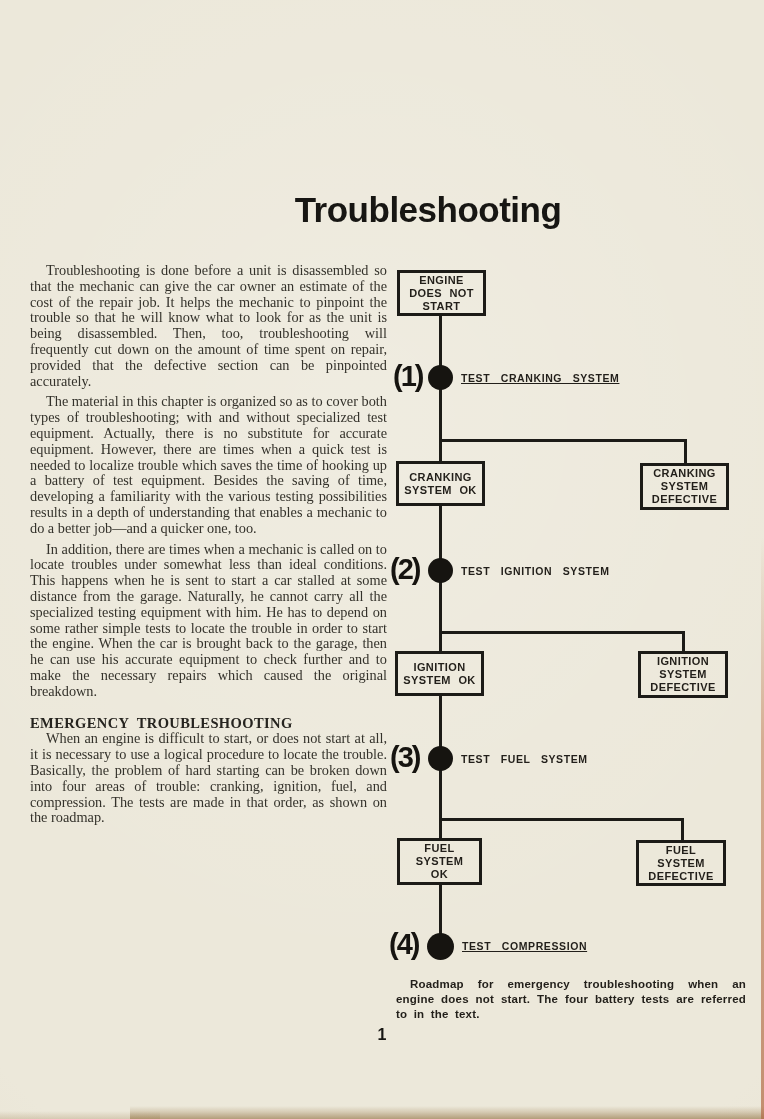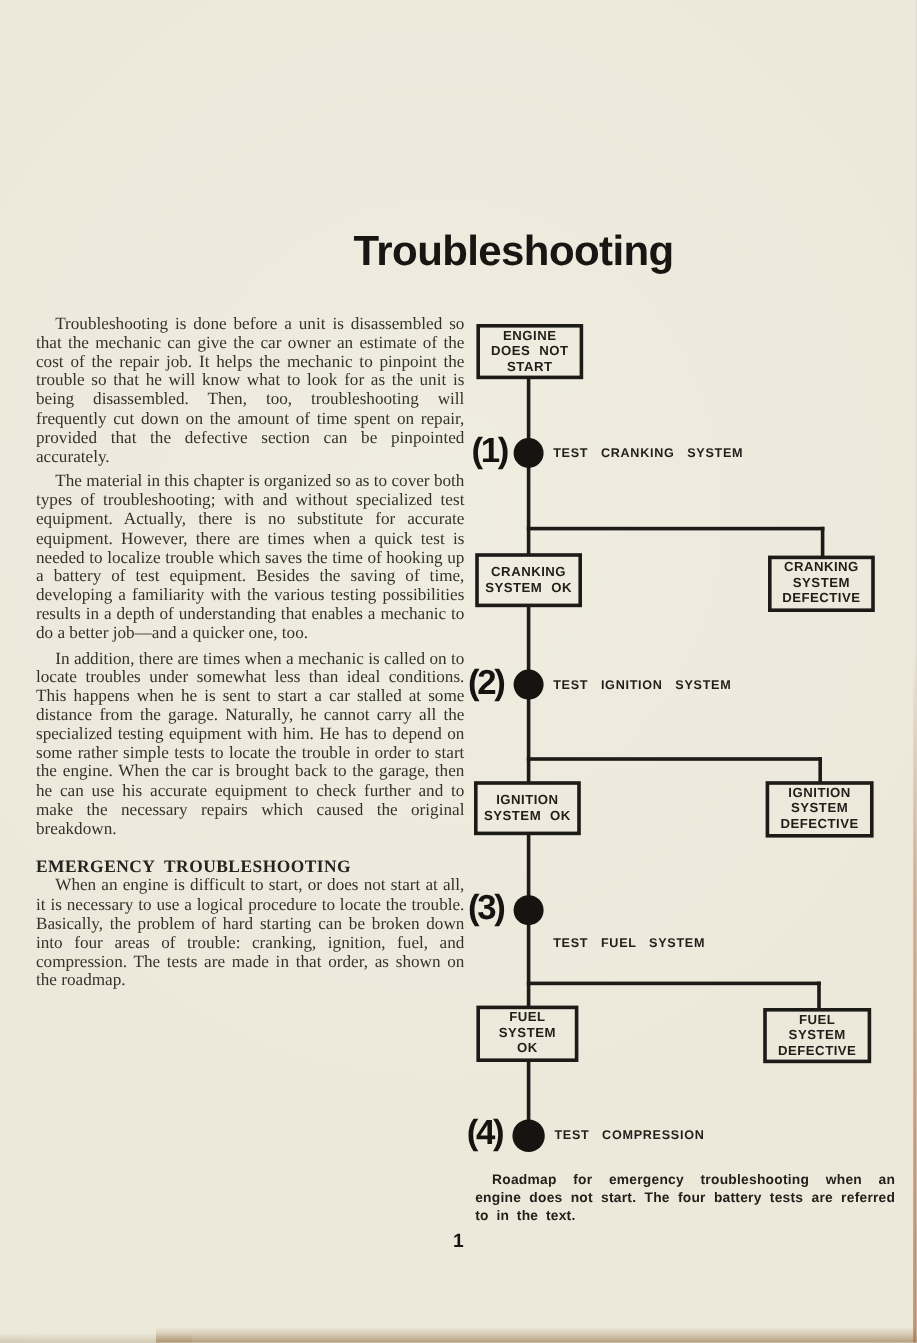--- a/index.html
+++ b/index.html
@@ -147,33 +147,33 @@
 
     <div class="flow-box" style="left:397px; top:838px; width:85px; height:47px;">FUEL
 SYSTEM
 OK</div>
     <div class="flow-box" style="left:636px; top:840px; width:90px; height:46px;">FUEL
 SYSTEM
 DEFECTIVE</div>
 
     <div class="flow-num" style="left:393px; top:362px;">(1)</div>
     <div class="flow-circle" style="left:428px; top:365px; width:25px; height:25px;"></div>
-    <div class="flow-label" style="left:461px; top:372px;">TEST CRANKING SYSTEM</div>
+    <div class="flow-label" style="left:461px; top:372px;text-decoration:underline;">TEST CRANKING SYSTEM</div>
 
     <div class="flow-num" style="left:390px; top:555px;">(2)</div>
     <div class="flow-circle" style="left:428px; top:558px; width:25px; height:25px;"></div>
     <div class="flow-label" style="left:461px; top:565px;">TEST IGNITION SYSTEM</div>
 
     <div class="flow-num" style="left:390px; top:743px;">(3)</div>
     <div class="flow-circle" style="left:428px; top:746px; width:25px; height:25px;"></div>
-    <div class="flow-label" style="left:461px; top:753px;margin-top:27px;">TEST FUEL SYSTEM</div>
+    <div class="flow-label" style="left:461px; top:753px;">TEST FUEL SYSTEM</div>
 
     <div class="flow-num" style="left:389px; top:930px;">(4)</div>
     <div class="flow-circle" style="left:427px; top:933px; width:27px; height:27px;"></div>
-    <div class="flow-label" style="left:462px; top:940px;">TEST COMPRESSION</div>
+    <div class="flow-label" style="left:462px; top:940px;text-decoration:underline;">TEST COMPRESSION</div>
 
     <p class="caption">Roadmap for emergency troubleshooting when an engine does not start.  The four battery tests are referred to in the text.</p>
   </div>
 
   <div class="page-number">1</div>
 
   <div class="edge-bottom"></div>
   <div class="edge-bottom-left"></div>
   <div class="edge-right"></div>
 

